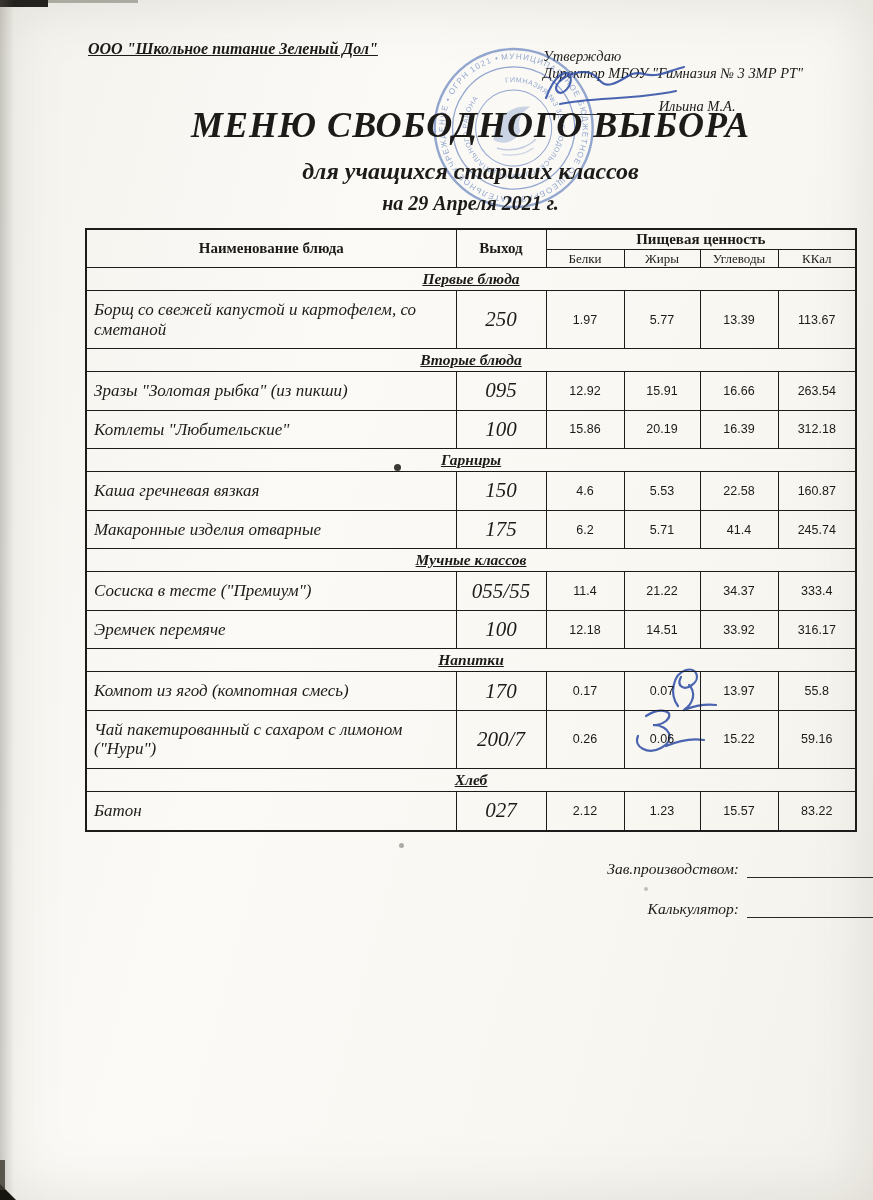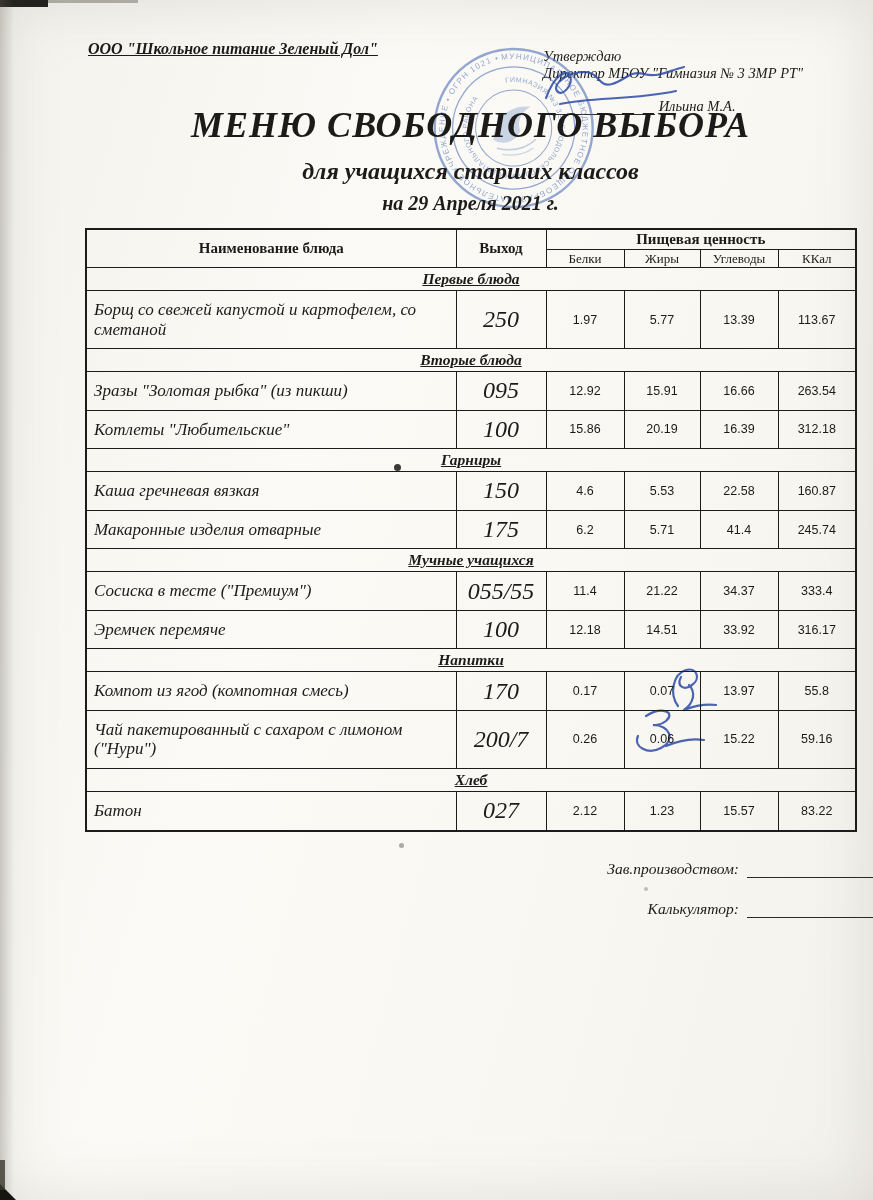--- a/index.html
+++ b/index.html
@@ -53,21 +53,21 @@
   table.menu{border-collapse:collapse;table-layout:fixed;width:770px;border:2px solid #1d1c1a;}
   table.menu th,table.menu td{border:1px solid #1d1c1a;overflow:hidden;}
   th.h-name,th.h-out{font-family:"Liberation Serif",serif;font-weight:bold;font-size:15px;padding:2px;}
   th.h-nut{font-family:"Liberation Serif",serif;font-weight:bold;font-size:15px;padding:1px;}
   th.h-sub{font-family:"Liberation Serif",serif;font-weight:normal;font-size:13px;padding:0 1px;height:17px;}
   td.section-cell{
     text-align:center;font-style:italic;font-weight:bold;font-size:15.5px;
     text-decoration:underline;padding:2px;height:18px;
   }
   td.dish{font-style:italic;font-size:17px;line-height:1.15;padding:9px 7px;}
-  td.out{font-style:italic;font-size:24px;text-align:center;padding:1px 2px;}
+  td.out{font-style:italic;font-size:21px;text-align:center;padding:1px 2px;}
   td.num{font-family:"Liberation Sans",sans-serif;font-size:12.5px;text-align:center;padding:1px 2px;}
 
   .totals{position:relative;margin-top:12px;height:24px;font-style:italic;font-weight:bold;}
   .totals .t-label{position:absolute;left:2px;top:0;font-size:16px;text-decoration:underline;}
   .totals .t-value{position:absolute;left:393px;top:0;font-size:17px;text-decoration:underline;}
 
   .sign-rows{margin-top:20px;}
   .sign-row{display:flex;justify-content:flex-end;align-items:flex-end;margin-top:14px;font-style:italic;font-size:15.5px;height:26px;}
   .sign-row .lbl{margin-right:8px;}
   .sign-row .line{width:210px;border-bottom:1.6px solid #2a2927;height:20px;}
@@ -209,21 +209,21 @@
       <tr>
         <td class="dish">Макаронные изделия отварные</td>
         <td class="out">175</td>
         <td class="num">6.2</td>
         <td class="num">5.71</td>
         <td class="num">41.4</td>
         <td class="num">245.74</td>
       </tr>
 
       <tr>
-        <td colspan="6" class="section-cell">Мучные учащихся</td>
+        <td colspan="6" class="section-cell">Мучные классов</td>
       </tr>
       <tr>
         <td class="dish">Сосиска в тесте ("Премиум")</td>
         <td class="out">055/55</td>
         <td class="num">11.4</td>
         <td class="num">21.22</td>
         <td class="num">34.37</td>
         <td class="num">333.4</td>
       </tr>
       <tr>

